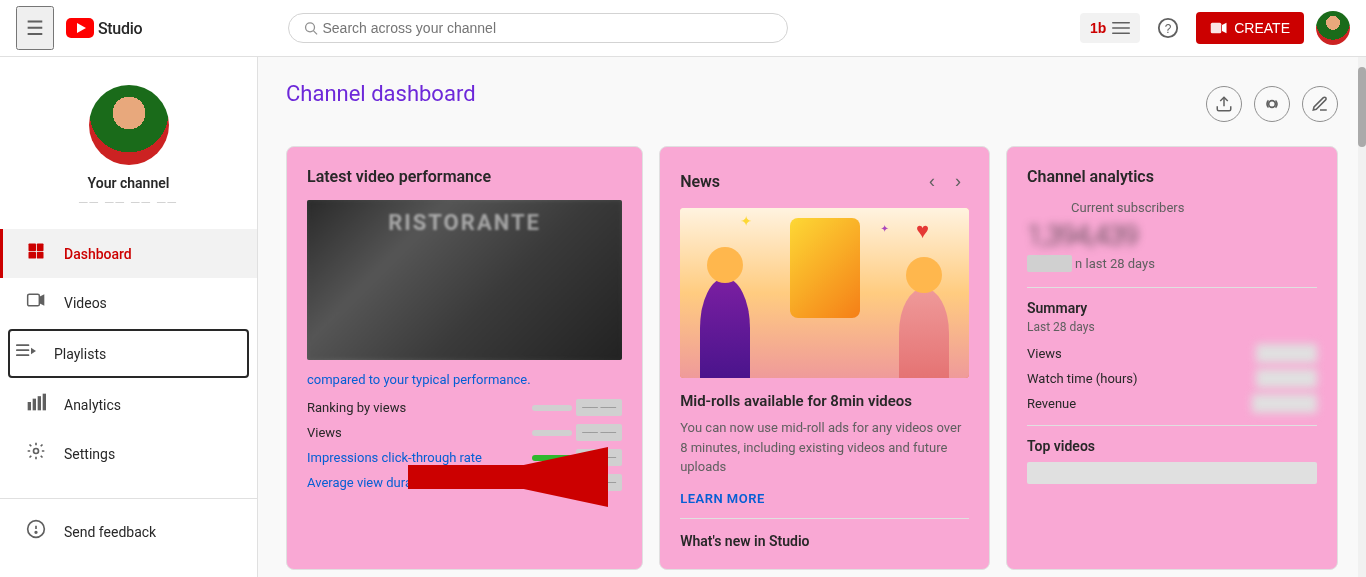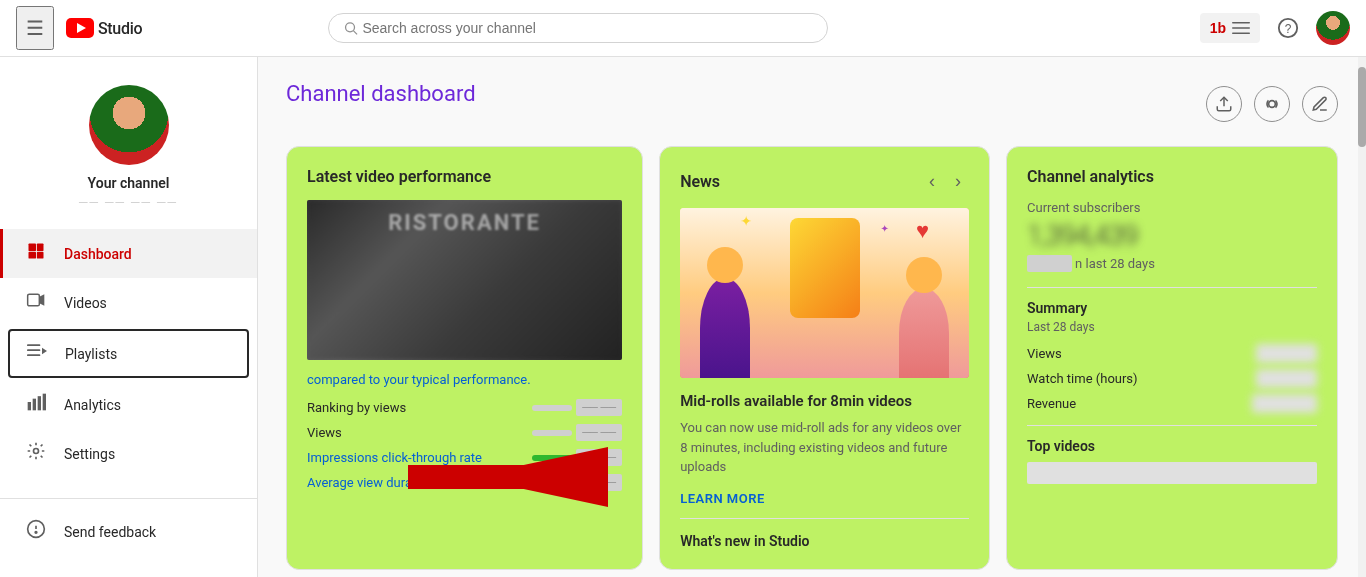--- a/index.html
+++ b/index.html
@@ -89,21 +89,21 @@
     .header-actions { display: flex; gap: 12px; align-items: center; }
     .header-icon-btn {
       width: 36px; height: 36px; border-radius: 50%; border: 1.5px solid #909090;
       display: flex; align-items: center; justify-content: center;
       cursor: pointer; background: none; font-size: 16px; color: #606060;
     }
 
     .cards-row { display: flex; gap: 16px; }
 
     
-    .card { background: #bef264; border: 1px solid #e0e0e0; border-radius: 13px; padding: 20px; }
+    .card { background: #f9a8d4; border: 1px solid #e0e0e0; border-radius: 8px; padding: 20px; }
 
     .card-video { flex: 1.2; min-width: 0; }
     .card-news { flex: 1.1; min-width: 0; }
     .card-analytics { width: 332px; flex-shrink: 0; }
 
     .card-title { font-size: 16px; font-weight: 600; color: #282828; margin-bottom: 14px; }
 
     
     .video-thumbnail {
       width: 100%; height: 160px; background: #555;
@@ -142,21 +142,21 @@
       overflow: hidden; position: relative;
     }
     .news-article-title { font-size: 15px; font-weight: 600; color: #282828; margin-bottom: 8px; }
     .news-article-desc { font-size: 13px; color: #606060; line-height: 1.5; margin-bottom: 14px; }
     .learn-more { font-size: 13px; font-weight: 600; color: #065fd4; cursor: pointer; text-transform: uppercase; letter-spacing: 0.5px; }
 
     .news-section2 { border-top: 1px solid #e0e0e0; padding-top: 14px; }
     .news-section2-title { font-size: 14px; font-weight: 600; color: #282828; }
 
     
-    .analytics-subscribers { font-size: 13px; color: #606060; margin-bottom: 4px; }
+    .analytics-subscribers { font-size: 13px; color: #606060; margin-bottom: 4px; margin-left: 44px; }
     .analytics-count { font-size: 28px; font-weight: 300; color: #282828; margin-bottom: 4px; letter-spacing: -1px; }
     .analytics-growth { font-size: 13px; color: #2eb82e; margin-bottom: 16px; }
     .analytics-divider { border: none; border-top: 1px solid #e0e0e0; margin: 12px 0; }
     .analytics-section-title { font-size: 14px; font-weight: 600; color: #282828; margin-bottom: 4px; }
     .analytics-section-sub { font-size: 12px; color: #606060; margin-bottom: 10px; }
     .analytics-row { display: flex; justify-content: space-between; align-items: center; margin-bottom: 6px; }
     .analytics-label { font-size: 13px; color: #282828; }
     .analytics-value { font-size: 13px; color: #909090; background: #e0e0e0; padding: 2px 8px; border-radius: 2px; }
     .top-videos-title { font-size: 14px; font-weight: 600; color: #282828; margin-bottom: 2px; }
     .top-videos-sub { font-size: 12px; color: #606060; }
@@ -216,20 +216,27 @@
         <rect y="11" width="24" height="2" rx="1" fill="#606060"></rect>
         <rect y="18" width="24" height="2" rx="1" fill="#606060"></rect>
       </svg>
     </button>
     <button class="help-btn">
       <svg width="22" height="22" viewBox="0 0 24 24">
         <circle cx="12" cy="12" r="10" fill="none" stroke="#606060" stroke-width="2"></circle>
         <text x="12" y="17" text-anchor="middle" font-size="13" fill="#606060" font-family="Arial">?</text>
       </svg>
     </button>
+    <button class="create-btn">
+      <svg width="18" height="18" viewBox="0 0 24 24">
+        <rect x="1" y="5" width="14" height="14" rx="2" fill="white" opacity="0.9"></rect>
+        <polygon points="16,8 22,5 22,19 16,16" fill="white"></polygon>
+      </svg>
+      <span>CREATE</span>
+    </button>
     <div class="avatar-circle" style="background: radial-gradient(circle at 50% 35%, #e8a87c 25%, #1a6b1a 25% 60%, #cc2222 60%);">
     </div>
   </div>
 </nav>
 
 <div class="layout">
 
   <aside class="sidebar">
     <div class="channel-profile">
       <div class="channel-avatar" style="background: radial-gradient(circle at 50% 35%, #e8a87c 25%, #1a6b1a 25% 60%, #cc2222 60%); width:80px; height:80px; border-radius:50%;">
@@ -254,21 +261,21 @@
       <div class="nav-item">
         <span class="nav-icon">
           <svg width="20" height="20" viewBox="0 0 24 24" fill="#606060">
             <rect x="2" y="5" width="14" height="14" rx="2" fill="none" stroke="#606060" stroke-width="1.8"></rect>
             <polygon points="16,8 22,5 22,19 16,16" fill="#606060"></polygon>
           </svg>
         </span>
         <span>Videos</span>
       </div>
 
-      <div class="nav-item highlighted" style="border: 2px solid #282828; border-radius:4px; margin: 2px 8px; padding: 10px 15px;">
+      <div class="nav-item highlighted" style="border: 2px solid #282828; border-radius:4px; margin: 2px 8px; padding: 10px 4px;">
         <span class="nav-icon">
           <svg width="20" height="20" viewBox="0 0 24 24" fill="#606060">
             <rect y="4" width="16" height="2" rx="1"></rect>
             <rect y="10" width="16" height="2" rx="1"></rect>
             <rect y="16" width="16" height="2" rx="1"></rect>
             <polygon points="18,8 24,12 18,16" fill="#606060"></polygon>
           </svg>
         </span>
         <span>Playlists</span>
       </div>

